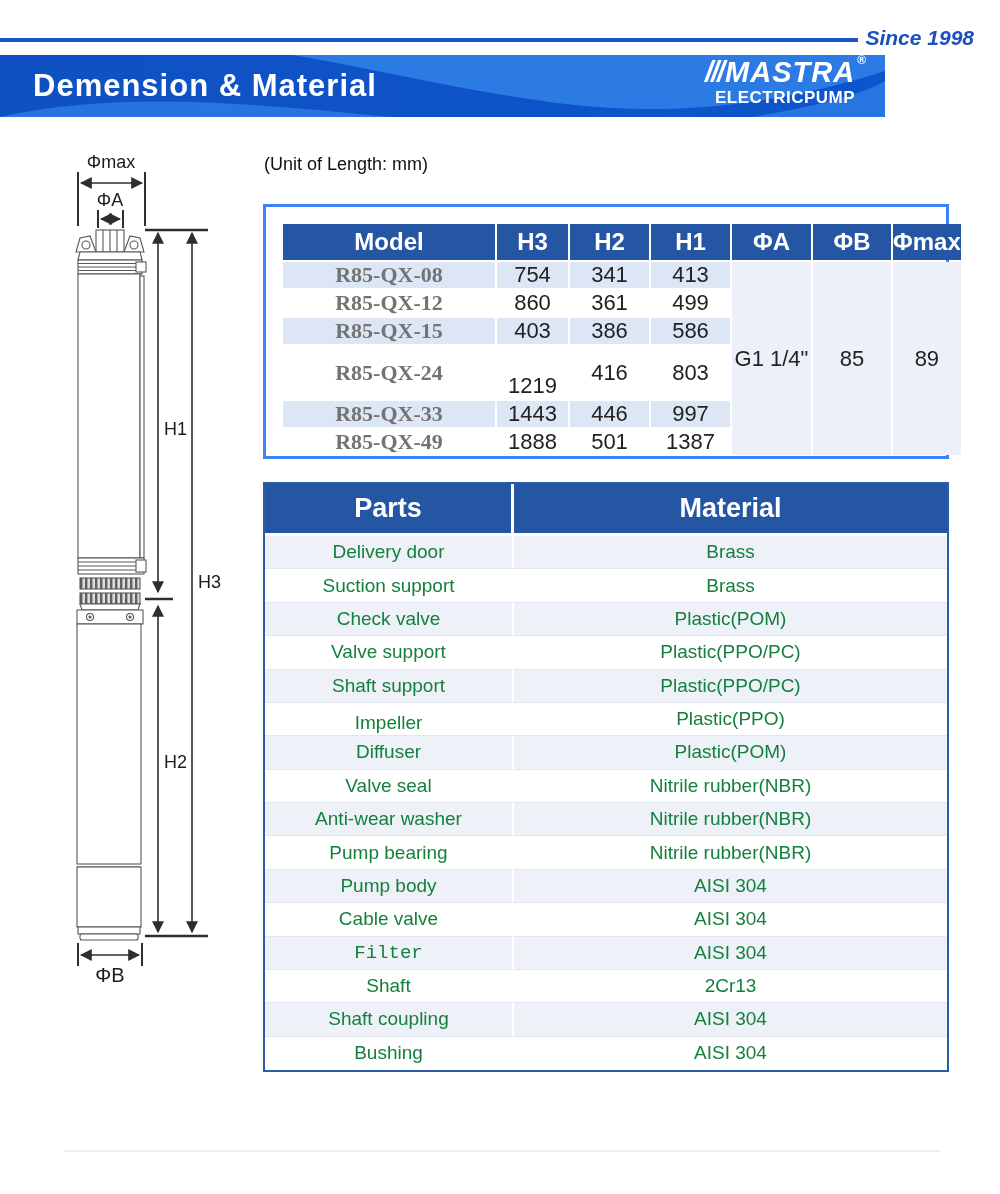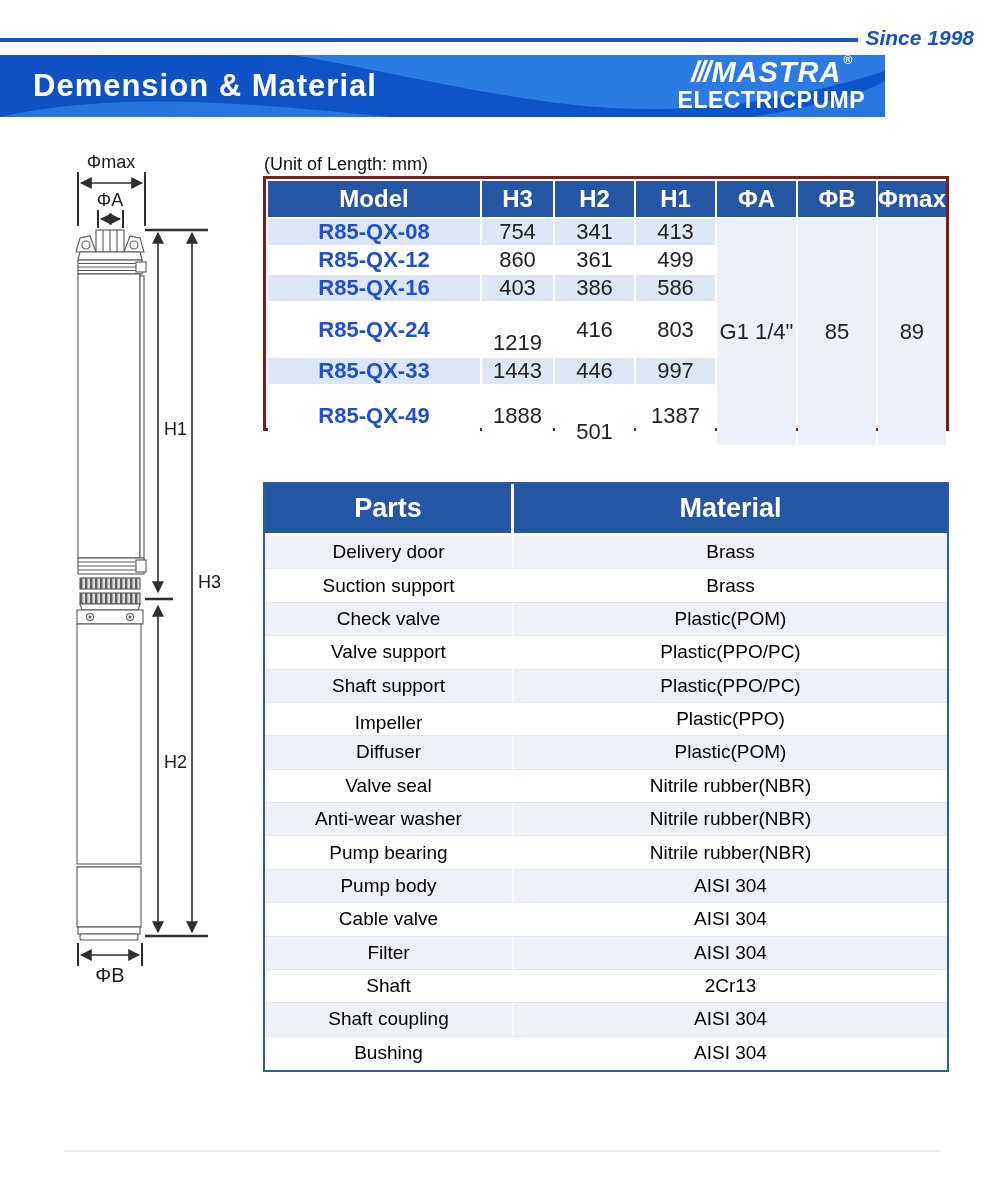--- a/index.html
+++ b/index.html
@@ -11,46 +11,46 @@
   .since { position:absolute; top:26px; right:26px; font-size:21px; font-weight:bold; font-style:italic; color:#1b50c0; }
 
   
   .banner { position:absolute; left:0; top:55px; width:885px; height:62px; background:linear-gradient(90deg,#0f51c2,#0d55cd); overflow:hidden; }
   .banner svg.waves { position:absolute; left:0; top:0; width:100%; height:100%; }
   .banner h1 { position:absolute; left:33px; top:50%; transform:translateY(-50%); color:#ffffff; font-size:31px; font-weight:bold; letter-spacing:1px; }
   .logo { position:absolute; right:20px; top:3px; color:#fff; text-align:center; line-height:1; }
   .logo-top { font-style:italic; font-weight:900; font-size:29px; letter-spacing:1px; white-space:nowrap; }
   .logo-top .slashes { letter-spacing:-2px; margin-right:2px; }
   .logo-top .reg { font-size:12px; font-style:normal; font-weight:bold; vertical-align:top; position:relative; top:-4px; left:2px; }
-  .logo-sub { font-weight:bold; font-size:23px; letter-spacing:0.5px; margin-top:2px; }
+  .logo-sub { font-weight:bold; font-size:17px; letter-spacing:0.5px; margin-top:2px; }
 
   
   .unit-note { position:absolute; left:264px; top:154px; font-size:18px; color:#111; }
 
   
   svg.pump { position:absolute; left:30px; top:140px; }
 
   
-  .dim-table { position:absolute; left:263px; top:176px; width:686px; height:255px;
-    border:3px solid #7f1d1d; background:#ffffff; padding:2px; display:grid;
+  .dim-table { position:absolute; left:263px; top:204px; width:686px; height:255px;
+    border:3px solid #3b82f6; background:#ffffff; padding:17px; display:grid;
     grid-template-columns:212px 71px 79px 79px 79px 78px 1fr;
     grid-template-rows:36px repeat(6,1fr); gap:2px; }
   .t1-h { background:#2456a4; color:#fff; font-weight:bold; font-size:24px; display:flex; align-items:center; justify-content:center; }
   .t1-c { background:#ffffff; font-size:22px; color:#222; display:flex; align-items:center; justify-content:center; }
   .t1-c.alt { background:#dce6f4; }
-  .t1-c.model { font-weight:bold; color:#1d4ed8; }
+  .t1-c.model { font-weight:bold; color:#737373;font-family:Liberation Serif, serif; }
   .t1-m { background:#ecf1f9; font-size:22px; color:#222; display:flex; align-items:center; justify-content:center; }
 
   
   .mat-table { position:absolute; left:263px; top:482px; width:686px; height:590px;
     border:2px solid #2a5caa; background:#ffffff; display:grid;
     grid-template-columns:249px 1fr; grid-template-rows:52px repeat(16,1fr); }
   .t2-h { background:#2456a4; color:#fff; font-weight:bold; font-size:27px; display:flex; align-items:center; justify-content:center; border-bottom:3px solid #fff; }
   .t2-h.parts { border-right:3px solid #fff; }
-  .t2-c { font-size:19px; color:#000000; display:flex; align-items:center; justify-content:center; border-bottom:1px solid #e2e6ee; background:#fff; }
+  .t2-c { font-size:19px; color:#15803d; display:flex; align-items:center; justify-content:center; border-bottom:1px solid #e2e6ee; background:#fff; }
   .t2-c.parts { border-right:2px solid #fff; }
   .t2-c.alt { background:#eef1f8; }
   .mat-table .t2-c:nth-last-child(-n+2) { border-bottom:none; }
 
   .footer-line { position:absolute; left:64px; top:1150px; width:876px; height:2px; background:#ececec; }
 </style>
 </head>
 <body>
 
 <div class="page">
@@ -179,35 +179,35 @@
       <div class="t1-m" style="grid-area: 2 / 6 / 8 / 7;">85</div>
       <div class="t1-m" style="grid-area: 2 / 7 / 8 / 8;">89</div>
       <div class="t1-c model alt" style="grid-area: 2 / 1;">R85-QX-08</div>
       <div class="t1-c alt" style="grid-area: 2 / 2;">754</div>
       <div class="t1-c alt" style="grid-area: 2 / 3;">341</div>
       <div class="t1-c alt" style="grid-area: 2 / 4;">413</div>
       <div class="t1-c model" style="grid-area: 3 / 1;">R85-QX-12</div>
       <div class="t1-c" style="grid-area: 3 / 2;">860</div>
       <div class="t1-c" style="grid-area: 3 / 3;">361</div>
       <div class="t1-c" style="grid-area: 3 / 4;">499</div>
-      <div class="t1-c model alt" style="grid-area: 4 / 1;">R85-QX-16</div>
+      <div class="t1-c model alt" style="grid-area: 4 / 1;">R85-QX-15</div>
       <div class="t1-c alt" style="grid-area: 4 / 2;">403</div>
       <div class="t1-c alt" style="grid-area: 4 / 3;">386</div>
       <div class="t1-c alt" style="grid-area: 4 / 4;">586</div>
       <div class="t1-c model" style="grid-area: 5 / 1;">R85-QX-24</div>
       <div class="t1-c" style="grid-area: 5 / 2; margin-top: 27px;">1219</div>
       <div class="t1-c" style="grid-area: 5 / 3;">416</div>
       <div class="t1-c" style="grid-area: 5 / 4;">803</div>
       <div class="t1-c model alt" style="grid-area: 6 / 1;">R85-QX-33</div>
       <div class="t1-c alt" style="grid-area: 6 / 2;">1443</div>
       <div class="t1-c alt" style="grid-area: 6 / 3;">446</div>
       <div class="t1-c alt" style="grid-area: 6 / 4;">997</div>
       <div class="t1-c model" style="grid-area: 7 / 1;">R85-QX-49</div>
       <div class="t1-c" style="grid-area: 7 / 2;">1888</div>
-      <div class="t1-c" style="grid-area: 7 / 3; margin-top: 33px;">501</div>
+      <div class="t1-c" style="grid-area: 7 / 3;">501</div>
       <div class="t1-c" style="grid-area: 7 / 4;">1387</div>
     </div>
 
   <div class="mat-table" id="matTable">
       <div class="t2-h parts" style="grid-area: 1 / 1;">Parts</div>
       <div class="t2-h" style="grid-area: 1 / 2;">Material</div>
       <div class="t2-c parts alt" style="grid-area: 2 / 1;">Delivery door</div>
       <div class="t2-c alt" style="grid-area: 2 / 2;">Brass</div>
       <div class="t2-c parts" style="grid-area: 3 / 1;">Suction support</div>
       <div class="t2-c" style="grid-area: 3 / 2;">Brass</div>
@@ -224,21 +224,21 @@
       <div class="t2-c parts" style="grid-area: 9 / 1;">Valve seal</div>
       <div class="t2-c" style="grid-area: 9 / 2;">Nitrile rubber(NBR)</div>
       <div class="t2-c parts alt" style="grid-area: 10 / 1;">Anti-wear washer</div>
       <div class="t2-c alt" style="grid-area: 10 / 2;">Nitrile rubber(NBR)</div>
       <div class="t2-c parts" style="grid-area: 11 / 1;">Pump bearing</div>
       <div class="t2-c" style="grid-area: 11 / 2;">Nitrile rubber(NBR)</div>
       <div class="t2-c parts alt" style="grid-area: 12 / 1;">Pump body</div>
       <div class="t2-c alt" style="grid-area: 12 / 2;">AISI 304</div>
       <div class="t2-c parts" style="grid-area: 13 / 1;">Cable valve</div>
       <div class="t2-c" style="grid-area: 13 / 2;">AISI 304</div>
-      <div class="t2-c parts alt" style="grid-area: 14 / 1;">Filter</div>
+      <div class="t2-c parts alt" style="grid-area: 14 / 1; font-family: Liberation Mono, monospace;">Filter</div>
       <div class="t2-c alt" style="grid-area: 14 / 2;">AISI 304</div>
       <div class="t2-c parts" style="grid-area: 15 / 1;">Shaft</div>
       <div class="t2-c" style="grid-area: 15 / 2;">2Cr13</div>
       <div class="t2-c parts alt" style="grid-area: 16 / 1;">Shaft coupling</div>
       <div class="t2-c alt" style="grid-area: 16 / 2;">AISI 304</div>
       <div class="t2-c parts" style="grid-area: 17 / 1;">Bushing</div>
       <div class="t2-c" style="grid-area: 17 / 2;">AISI 304</div>
     </div>
 
   <div class="footer-line"></div>

